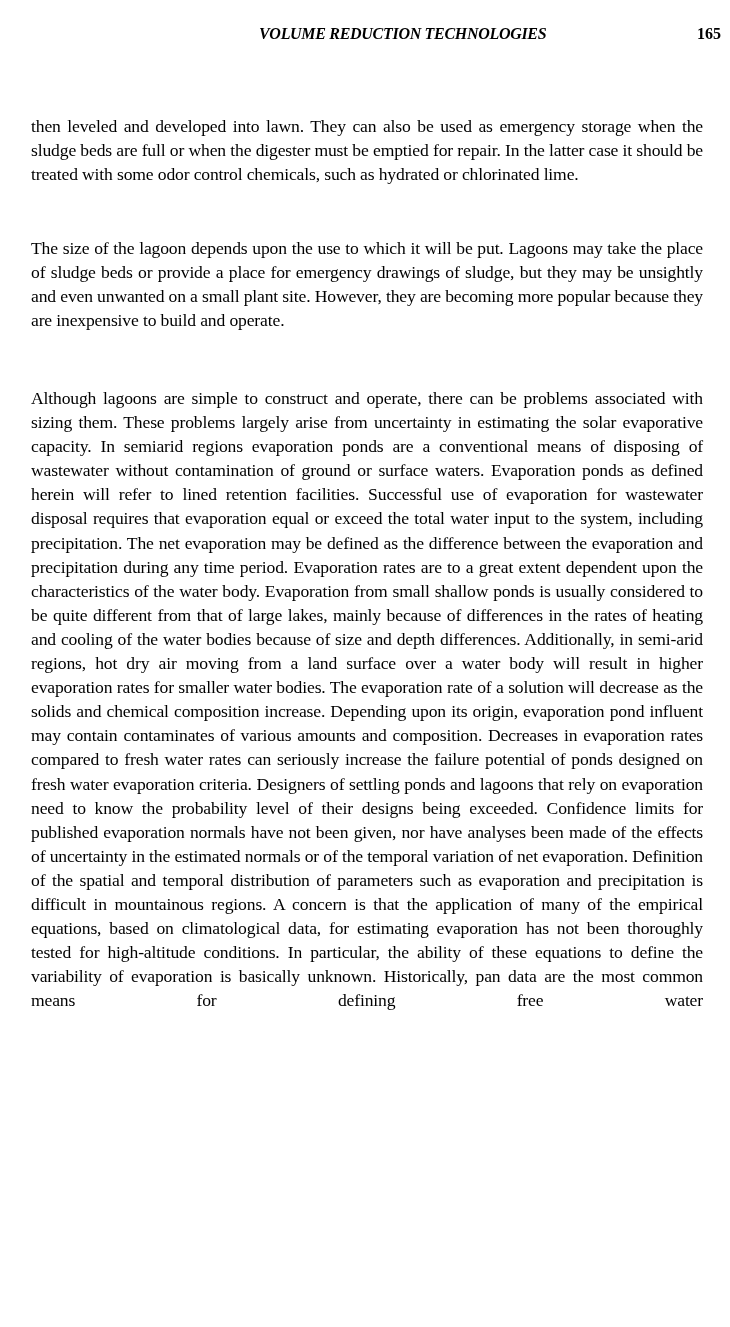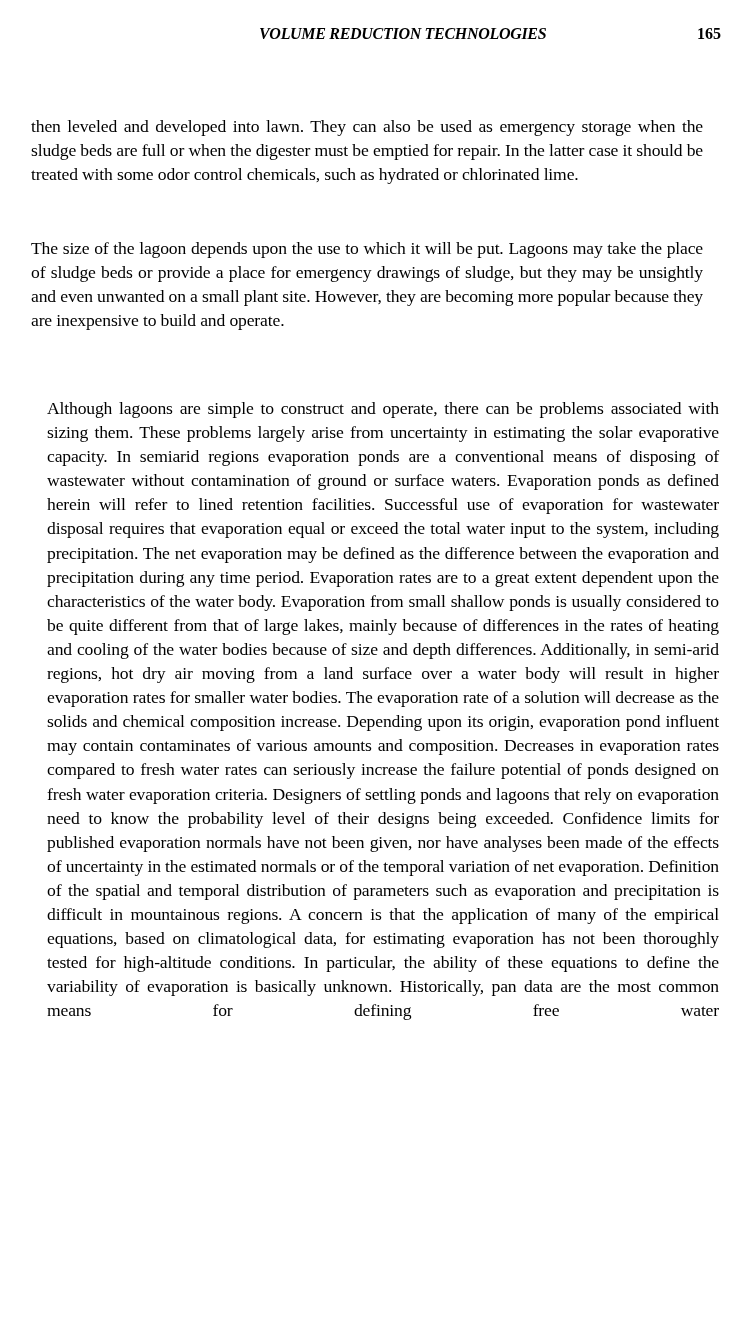--- a/index.html
+++ b/index.html
@@ -42,21 +42,21 @@
       left: 31px;
       width: 672px;
       margin: 0;
       font-size: 17.6px;
       line-height: 24.1px;
       text-align: justify;
       letter-spacing: -0.15px;
     }
     #p1 { top: 78px; margin-top: 36px; }
     #p2 { top: 236px; }
-    #p3 { top: 396px; margin-left: 16px; }
+    #p3 { top: 386px; }
   </style>
 </head>
 <body>
 
 <div class="running-head">
   <span class="title">VOLUME REDUCTION TECHNOLOGIES</span>
   <span class="page-num">165</span>
 </div>
 
 <p class="para" id="p1">then leveled and developed into lawn. They can also be used as emergency storage when the sludge beds are full or when the digester must be emptied for repair. In the latter case it should be treated with some odor control chemicals, such as hydrated or chlorinated lime.</p>

